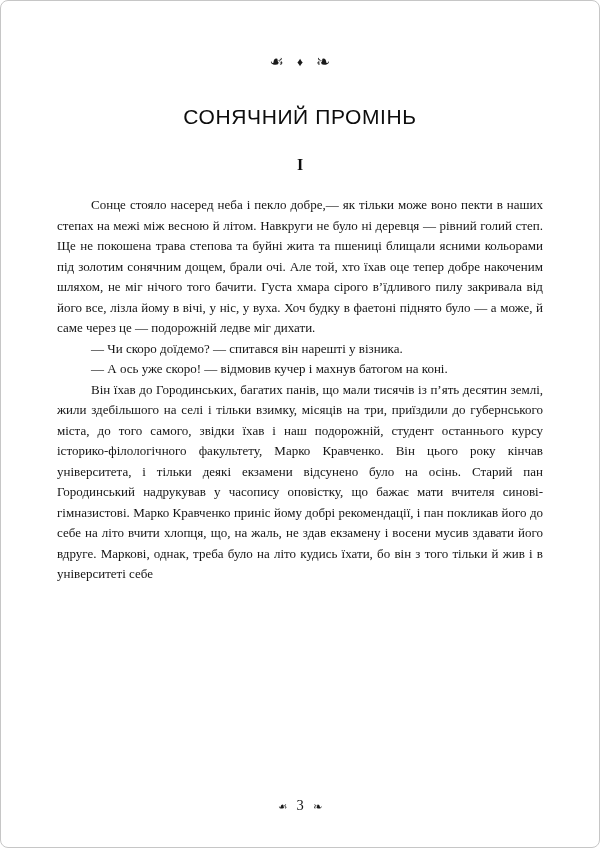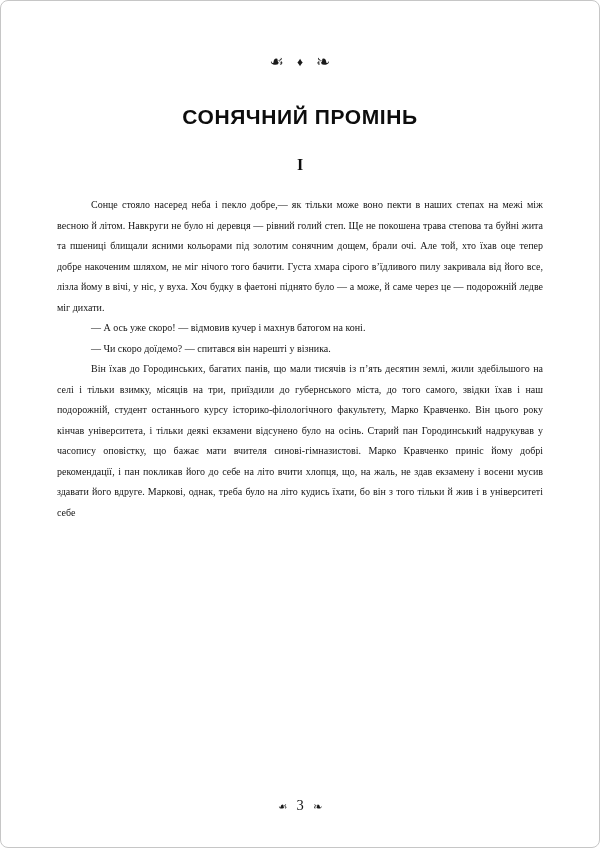--- a/index.html
+++ b/index.html
@@ -33,37 +33,37 @@
     font-size: 12px;
   }
   .flip {
     display: inline-block;
     transform: scaleX(-1);
   }
   .title {
     margin: 34px 0 0 0;
     text-align: center;
     font-family: "Liberation Sans", sans-serif;
-    font-weight: 700;
+    font-weight: 400;
     font-size: 21px;
     letter-spacing: 0.6px;
     color: #0d0d0d;
   }
   .chapter {
     margin-top: 27px;
     text-align: center;
     font-family: "Liberation Serif", serif;
     font-weight: 700;
     font-size: 16px;
     color: #0d0d0d;
   }
   .body-text {
     margin: 21px 56px 0 56px;
     text-align: justify;
-    font-size: 10px;
+    font-size: 13px;
     line-height: 20.5px;
   }
   .para {
     margin: 0;
     text-indent: 34px;
   }
   .footer {
     position: absolute;
     left: 0;
     right: 0;
@@ -90,22 +90,22 @@
     <span class="diamond">♦</span>
     <span class="flip">☙</span>
   </div>
 
   <h1 class="title">СОНЯЧНИЙ ПРОМІНЬ</h1>
 
   <div class="chapter">I</div>
 
   <div class="body-text">
     <p class="para">Сонце стояло насеред неба і пекло добре,— як тільки може воно пекти в наших степах на межі між весною й літом. Навкруги не було ні деревця — рівний голий степ. Ще не покошена трава степова та буйні жита та пшениці блищали ясними кольорами під золотим сонячним дощем, брали очі. Але той, хто їхав оце тепер добре накоченим шляхом, не міг нічого того бачити. Густа хмара сірого в’їдливого пилу закривала від його все, лізла йому в вічі, у ніс, у вуха. Хоч будку в фаетоні піднято було — а може, й саме через це — подорожній ледве міг дихати.</p>
+    <p class="para">— Чи скоро доїдемо? — спитався він нарешті у візника.</p>
     <p class="para">— А ось уже скоро! — відмовив кучер і махнув батогом на коні.</p>
-    <p class="para">— Чи скоро доїдемо? — спитався він нарешті у візника.</p>
     <p class="para">Він їхав до Городинських, багатих панів, що мали тисячів із п’ять десятин землі, жили здебільшого на селі і тільки взимку, місяців на три, приїздили до губернського міста, до того самого, звідки їхав і наш подорожній, студент останнього курсу історико-філологічного факультету, Марко Кравченко. Він цього року кінчав університета, і тільки деякі екзамени відсунено було на осінь. Старий пан Городинський надрукував у часопису оповістку, що бажає мати вчителя синові-гімназистові. Марко Кравченко приніс йому добрі рекомендації, і пан покликав його до себе на літо вчити хлопця, що, на жаль, не здав екзамену і восени мусив здавати його вдруге. Маркові, однак, треба було на літо кудись їхати, бо він з того тільки й жив і в університеті себе</p>
   </div>
 
   <div class="footer">
     <span class="scroll">☙</span>
     <span>3</span>
     <span class="scroll flip">☙</span>
   </div>
 
 </div>

